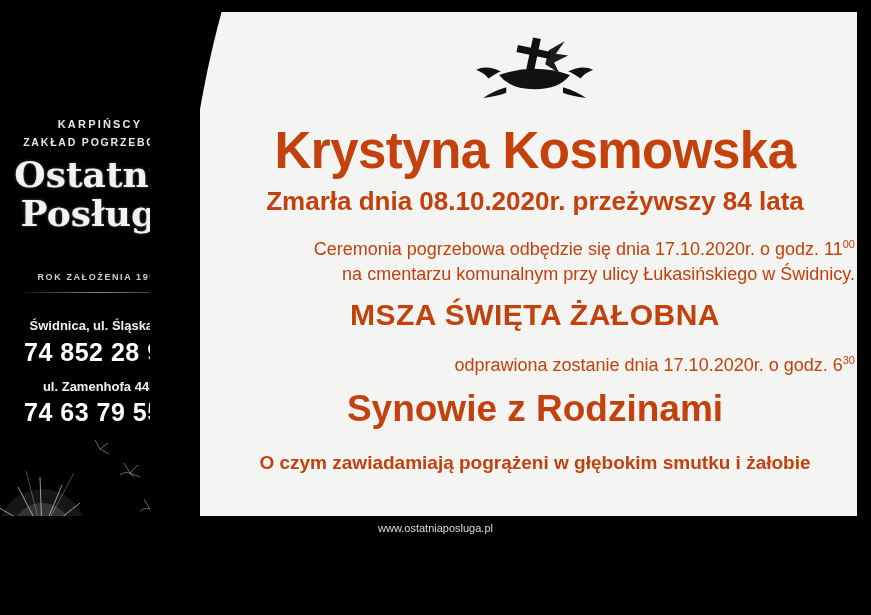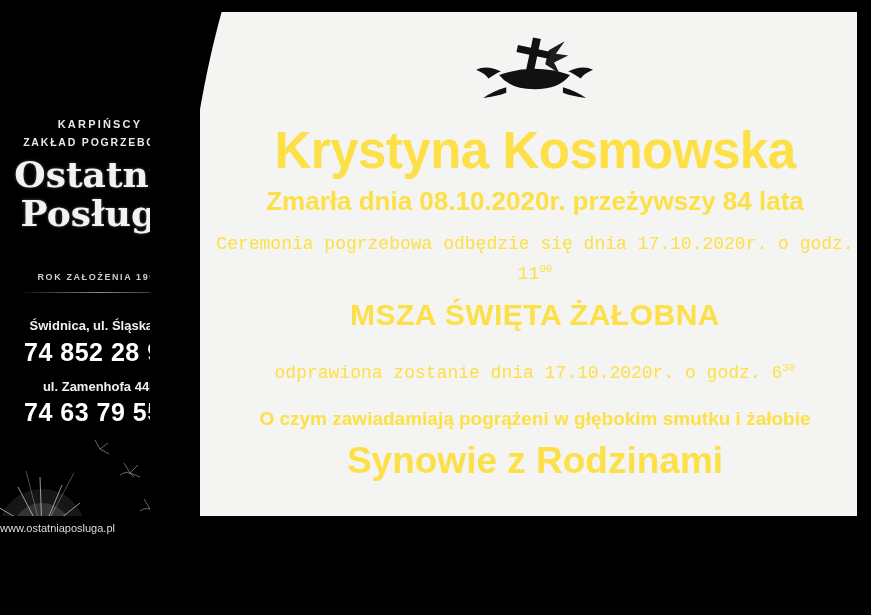--- a/index.html
+++ b/index.html
@@ -124,55 +124,56 @@
   }
 
   #content {
     position: absolute;
     left: 215px;
     top: 12px;
     width: 640px;
     height: 578px;
     z-index: 5;
     text-align: center;
-    color: #fde047;
+    color: #c2410c;
   }
   #emblem { margin-top: 24px; height: 62px; }
   #deceased-name {
     font-family: "Liberation Sans", sans-serif;
     font-weight: bold;
     font-size: 51px;
     letter-spacing: -0.5px;
     margin-top: 22px;
     line-height: 54px;
   }
   #death-line {
     font-family: "Liberation Sans", sans-serif;
     font-weight: bold;
     font-size: 26px;
     margin-top: 8px;
     line-height: 30px;
   }
   .serif-line {
-    font-family: Liberation Mono, monospace;
+    font-family: Liberation Sans, sans-serif;
     font-size: 18px;
     line-height: 25px;
+    text-align: right;
   }
   #ceremony {
     margin-top: 16px;
   }
   #ceremony .sup { font-size: 11px; vertical-align: super; }
   #mass-title {
     font-family: "Liberation Sans", sans-serif;
     font-weight: bold;
     font-size: 30px;
     letter-spacing: 0.5px;
     margin-top: 11px;
   }
-  #mass-details { margin-top: 24px; }
+  #mass-details { margin-top: 16px; }
   #mass-details .sup { font-size: 11px; vertical-align: super; }
   #announce {
     font-family: "Liberation Sans", sans-serif;
     font-weight: bold;
     font-size: 19px;
     margin-top: 22px;
   }
   #family {
     font-family: "Liberation Sans", sans-serif;
     font-weight: bold;
@@ -183,21 +184,21 @@
   
   #footer {
     position: absolute;
     left: 0;
     bottom: 0;
     width: 871px;
     height: 25px;
     background: #000;
     color: #dcdcdc;
     font-size: 11px;
-    text-align: left;
+    text-align: center;
     line-height: 25px;
     z-index: 6;
   }
 </style>
 </head>
 <body>
 
 <div id="poster">
 
   <div id="white-card"></div>
@@ -282,29 +283,30 @@
     </svg>
 
     <div id="deceased-name">Krystyna Kosmowska</div>
 
     <div id="death-line">Zmarła dnia 08.10.2020r. przeżywszy 84 lata</div>
 
     <div id="ceremony" class="serif-line">
       <div>
         <span>Ceremonia pogrzebowa odbędzie się dnia 17.10.2020r. o godz. 11</span><span class="sup">00</span>
       </div>
+      <div>na cmentarzu komunalnym przy ulicy Łukasińskiego w Świdnicy.</div>
     </div>
 
     <div id="mass-title">MSZA ŚWIĘTA ŻAŁOBNA</div>
 
     <div id="mass-details" class="serif-line">
       <div>
         <span>odprawiona zostanie dnia 17.10.2020r. o godz. 6</span><span class="sup">30</span>
       </div>
     </div>
 
+    <div id="family">Synowie z Rodzinami</div>
+
     <div id="announce">O czym zawiadamiają pogrążeni w głębokim smutku i żałobie</div>
-
-    <div id="family">Synowie z Rodzinami</div>
   </div>
 
   <div id="footer">www.ostatniaposluga.pl</div>
 </div>
 
 </body></html>

